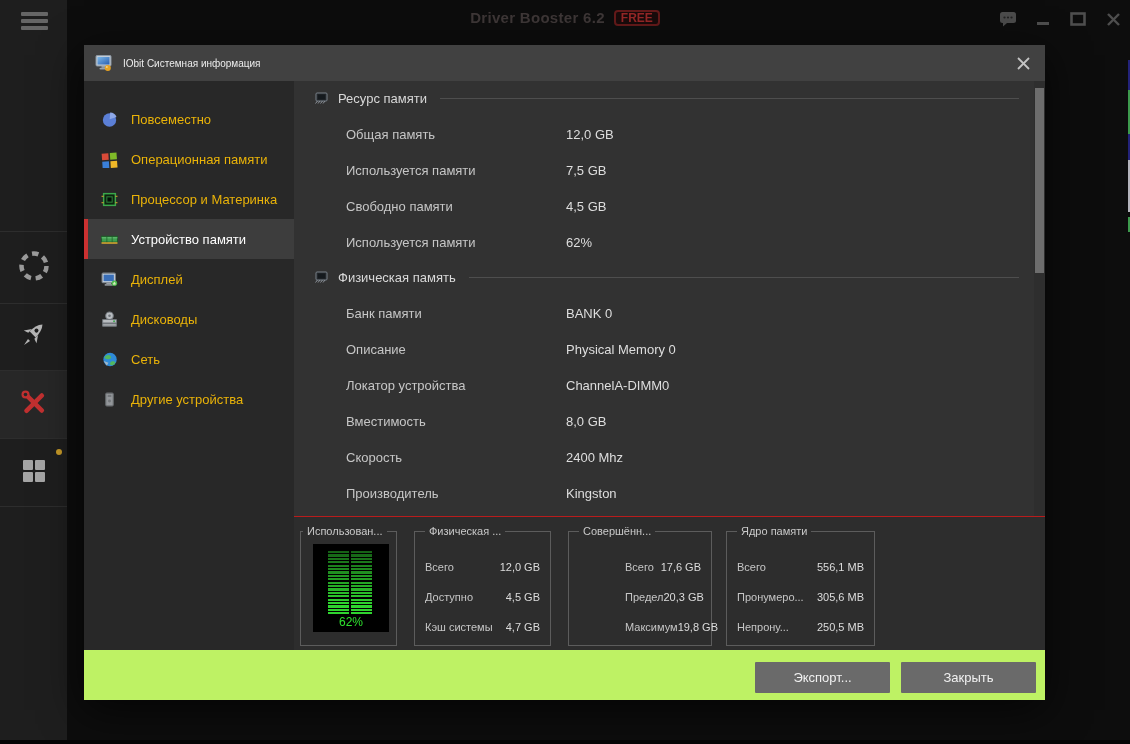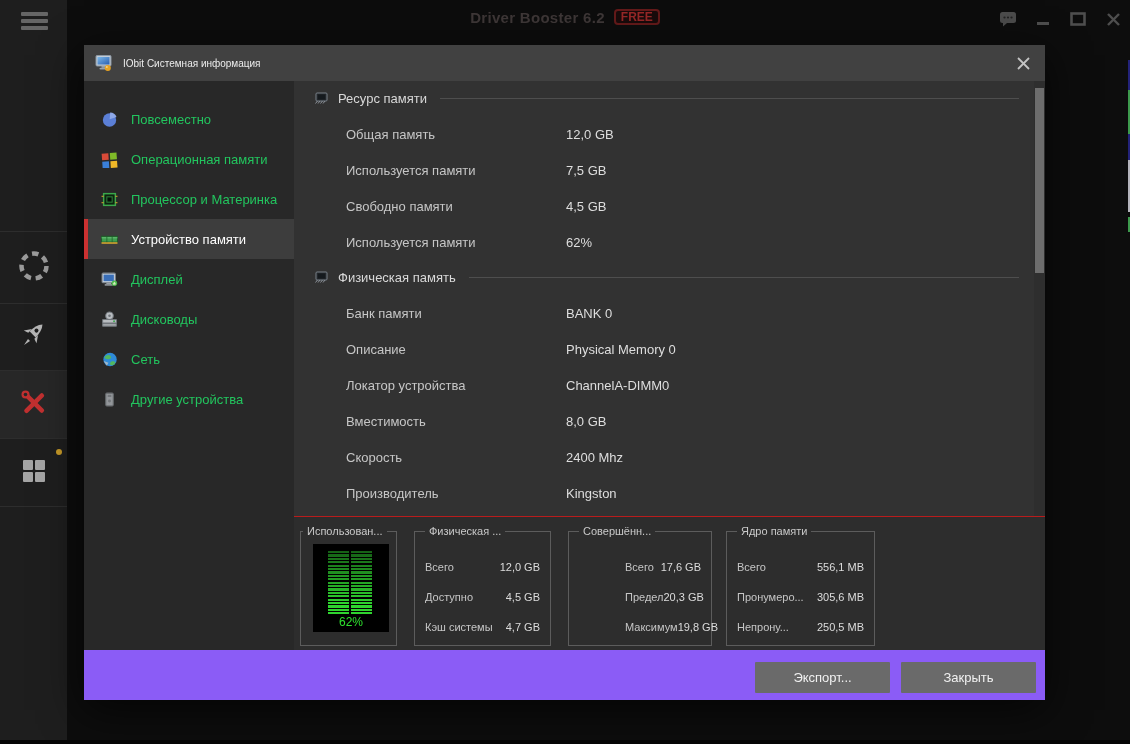--- a/index.html
+++ b/index.html
@@ -14,40 +14,40 @@
   .tb-item { position:absolute; left:0; width:67px; display:flex; align-items:center; justify-content:center;
     border-top:1px solid #2d2d2d; }
   .tb-scan   { top:231px; height:72px; }
   .tb-rocket { top:303px; height:67px; }
   .tb-tools  { top:370px; height:68px; background:#272727; }
   .tb-apps   { top:438px; height:69px; border-bottom:1px solid #2d2d2d; }
   .tb-dot { position:absolute; left:56px; top:449px; width:6px; height:6px; border-radius:50%; background:#c79a28; }
 
   
   .app-title { position:absolute; left:0; right:0; top:9px; display:flex; justify-content:center;
-    align-items:flex-start; gap:9px; pointer-events:none; }
+    align-items:flex-end; gap:9px; pointer-events:none; }
   .app-title .t { font-size:15px; font-weight:bold; color:#3e3737; letter-spacing:.3px; }
   .badge { font-size:12px; font-weight:bold; color:#962727; border:2px solid #641a1a; border-radius:4px;
     padding:0 5px; height:16px; line-height:12px; background:rgba(60,8,8,.25); }
   .win-controls { position:absolute; top:10px; right:6px; display:flex; align-items:center; gap:13px; }
   .win-controls .wc { width:22px; height:18px; display:flex; align-items:center; justify-content:center; cursor:pointer; }
 
   
   .dialog { position:absolute; left:84px; top:45px; width:961px; height:655px; background:#2f2f2f;
     box-shadow:0 10px 40px rgba(0,0,0,.65); }
   .dlg-title { position:absolute; left:0; top:0; right:0; height:36px; background:#414141;
     display:flex; align-items:center; padding-left:11px; }
   .dlg-title .txt { margin-left:9px; font-size:10px; color:#ececec; }
   .dlg-close { position:absolute; right:8px; top:4px; width:28px; height:28px; display:flex;
     align-items:center; justify-content:center; cursor:pointer; }
 
   
   .dlg-side { position:absolute; left:0; top:36px; width:210px; height:569px; background:#282828; }
   .sb-item { position:relative; height:40px; display:flex; align-items:center; padding-left:17px;
-    cursor:pointer; color:#22c55e; font-size:13px; }
+    cursor:pointer; color:#eab308; font-size:13px; }
   .sb-item:first-child { margin-top:18px; }
   .sb-item.active { background:#3d3d3d; color:#fff; }
   .sb-red { position:absolute; left:0; top:0; width:4px; height:100%; background:#cb3131; }
   .sb-ico { width:17px; height:17px; margin-right:13px; display:inline-flex; }
   .sb-label { white-space:nowrap; }
 
   
   .dlg-content { position:absolute; left:210px; top:36px; right:0; height:436px; background:#323232;
     border-bottom:1px solid #b91c1c; overflow:hidden; }
   .sec-h { height:35px; display:flex; align-items:center; padding:0 26px 0 19px; }
@@ -75,21 +75,21 @@
   .frow .fval { color:#dcdcdc; white-space:nowrap; }
 
   .gauge-box { position:absolute; left:12px; top:12px; width:76px; height:88px; background:#000; }
   .bars { position:absolute; left:15px; top:7px; width:44px; height:63px; display:flex; gap:2px; }
   .bars .col { flex:1; background:repeating-linear-gradient(to bottom,#2fd42f 0 2.2px,#000 2.2px 3.4px); position:relative; }
   .bars .col::after { content:""; position:absolute; inset:0;
     background:linear-gradient(to bottom, rgba(0,0,0,.55), rgba(0,0,0,0) 85%); }
   .gauge-pct { position:absolute; left:0; right:0; bottom:3px; text-align:center; font-size:12px; color:#2ee22e; }
 
   
-  .dlg-footer { position:absolute; left:0; right:0; bottom:0; height:50px; background:#8b5cf6; }
+  .dlg-footer { position:absolute; left:0; right:0; bottom:0; height:50px; background:#bef264; }
   .btn { position:absolute; top:12px; width:135px; height:31px; background:#6a6a6a; color:#f1f1f1;
     font-size:13px; display:flex; align-items:center; justify-content:center; cursor:pointer; border-radius:1px; }
   .btn-export { left:671px; }
   .btn-close  { left:817px; }
 
   
   .sliver { position:absolute; left:1128px; top:60px; width:2px; }
   .sliver div { width:2px; }
   .bottom-edge { position:absolute; left:0; bottom:0; width:1130px; height:4px; background:#050505; }
 </style>

